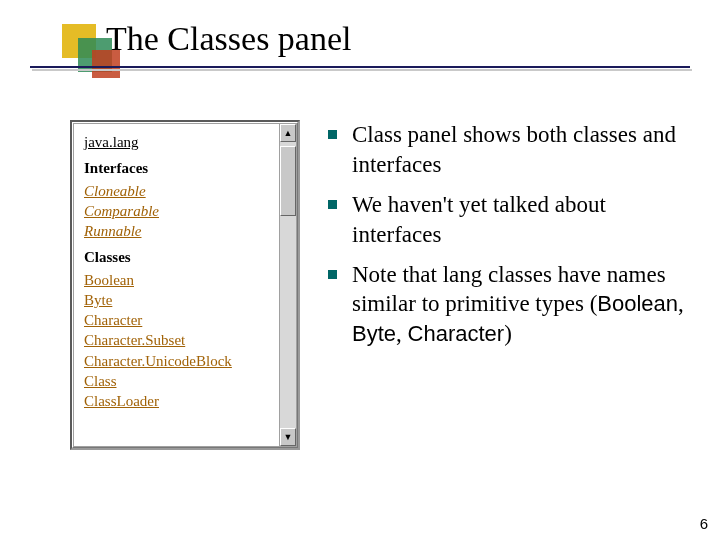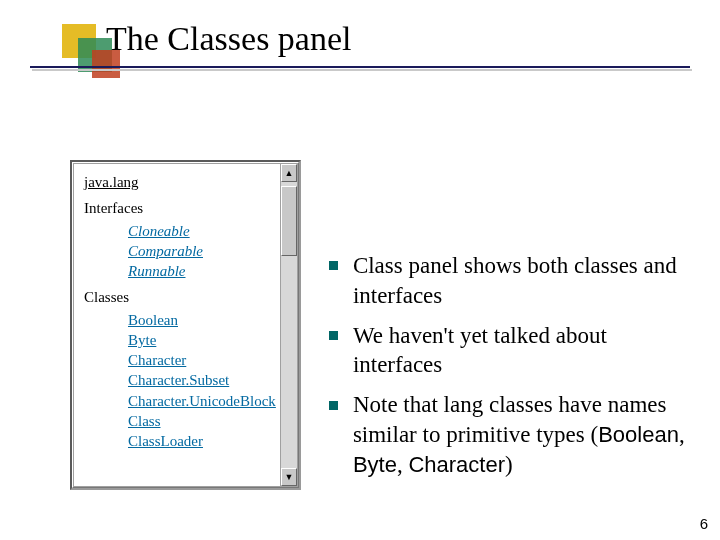--- a/index.html
+++ b/index.html
@@ -55,21 +55,20 @@
     border-top: 2px solid #c9c9c9;
   }
   .body {
     position: absolute;
     top: 120px;
     left: 70px;
     right: 30px;
     bottom: 50px;
     display: flex;
     gap: 28px;
-    align-items: flex-end;
   }
   .panel-frame {
     flex: 0 0 230px;
     height: 330px;
     border: 2px solid #9a9a9a;
     border-top-color: #5a5a5a;
     border-left-color: #5a5a5a;
     background: #d0d0d0;
     display: flex;
   }
@@ -84,30 +83,29 @@
     flex: 1 1 auto;
     background: #fff;
     padding: 8px 4px 8px 10px;
     font-size: 15px;
     line-height: 1.35;
     overflow: hidden;
     border: 1px solid #a0a0a0;
     border-right: none;
   }
   .panel-content .heading {
-    font-weight: 400;
+    font-weight: 700;
     margin-top: 6px;
     margin-bottom: 2px;
   }
   .panel-content a {
-    color: #0369a1;
+    color: #a16207;
     text-decoration: underline;
     display: block;
     font-style: italic;
-    margin-left: 44px;
   }
   .panel-content a.cls {
     font-style: normal;
   }
   .panel-content .pkg {
     text-decoration: underline;
   }
   .scrollbar {
     flex: 0 0 18px;
     background: #d0d0d0;

